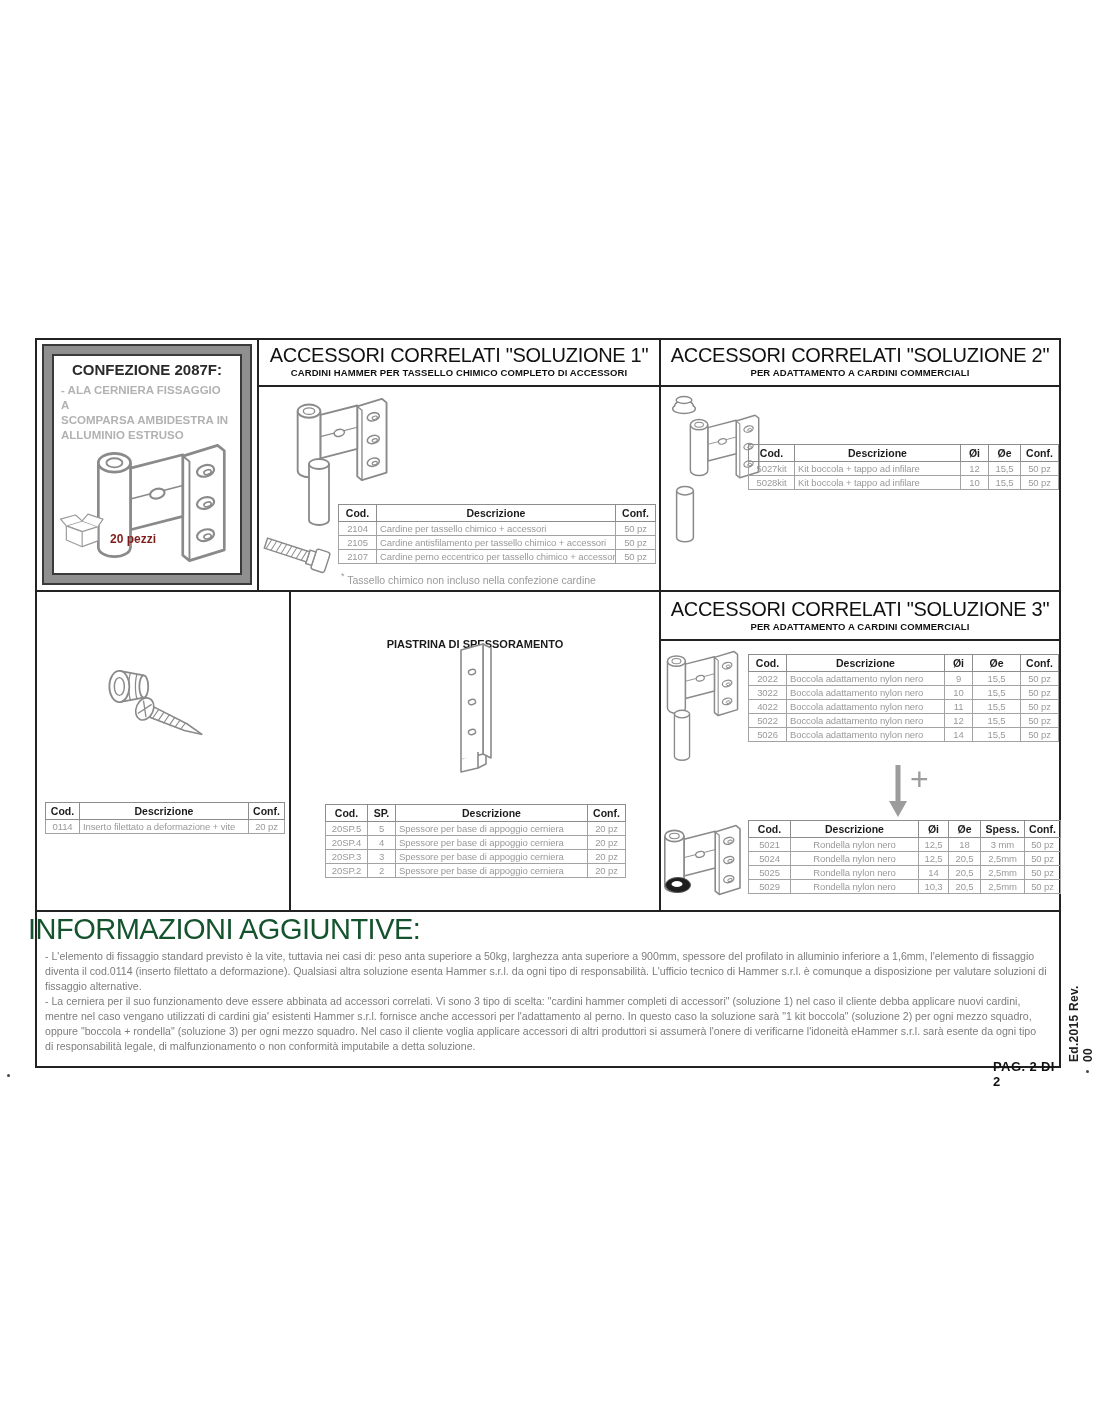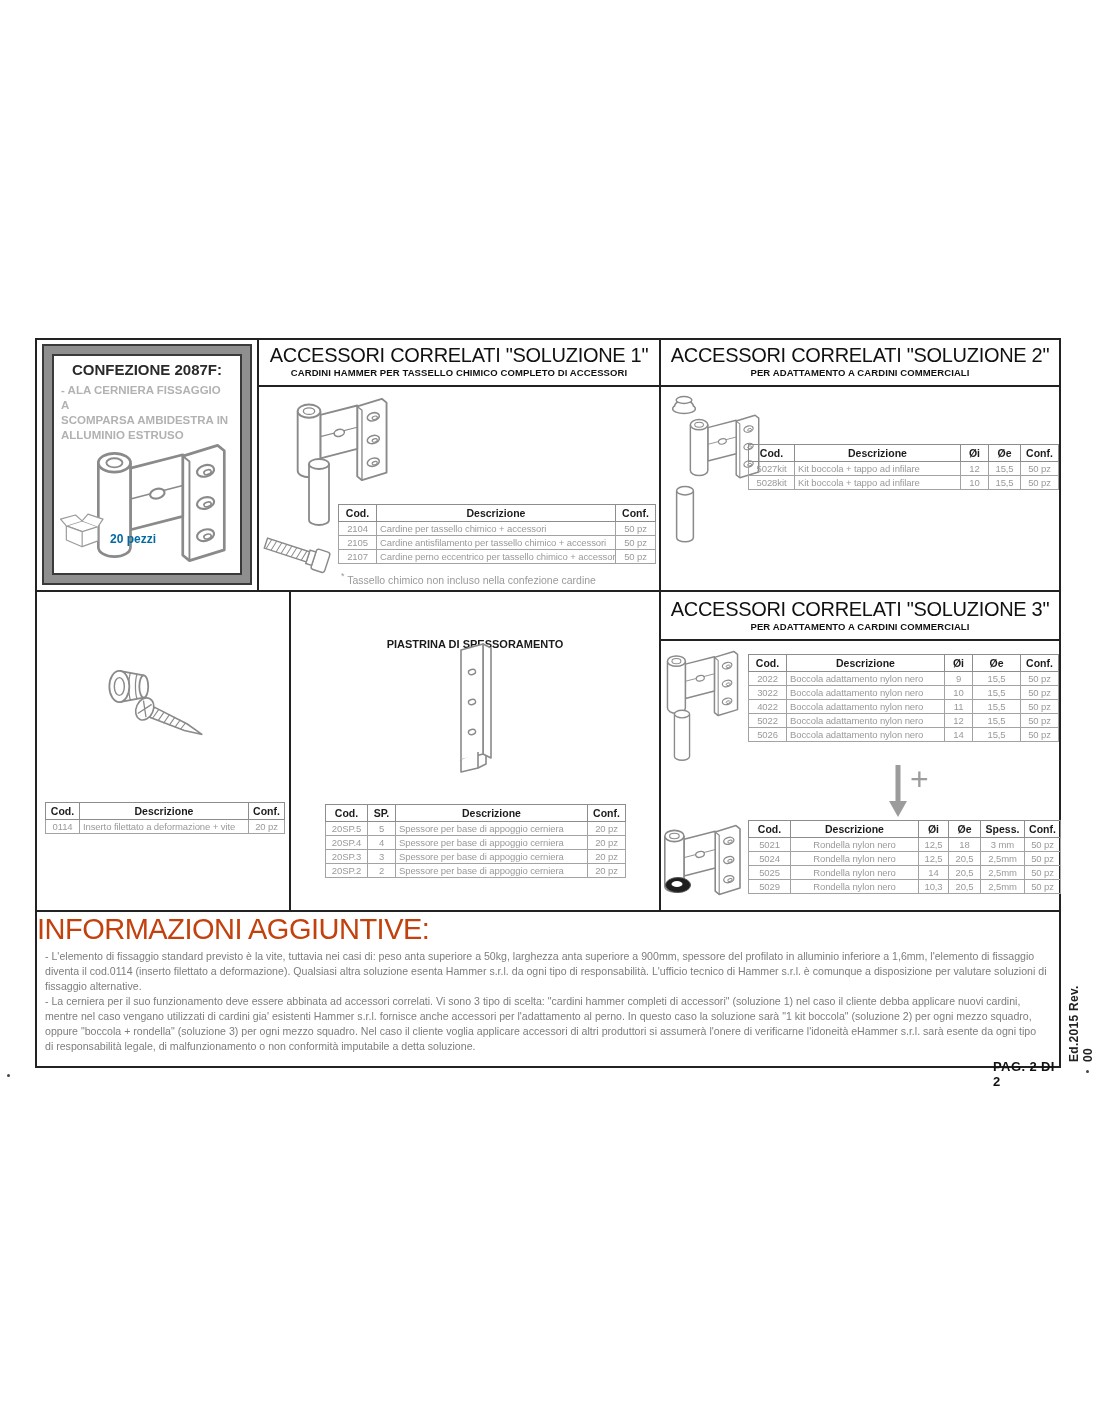--- a/index.html
+++ b/index.html
@@ -12,36 +12,36 @@
   #mainframe{left:35px;top:338px;width:1026px;height:730px;border:2px solid #222;}
   
   .sec-head{text-align:center;color:#111;}
   .sec-title{font-size:20px;letter-spacing:-0.3px;line-height:1.05;padding-top:5px;}
   .sec-sub{font-size:9.5px;font-weight:700;letter-spacing:0.1px;margin-top:1px;}
   
   #conf-frame{left:42px;top:344px;width:210px;height:241px;border:2px solid #3a3a3a;background:#8f8f8f;padding:8px;}
   #conf-inner{position:relative;width:100%;height:100%;border:2px solid #3a3a3a;background:#fff;box-sizing:border-box;font-weight:bold;}
   #conf-title{position:absolute;left:0;top:5px;width:100%;text-align:center;font-size:15px;color:#2a2a2a;}
   #conf-desc{position:absolute;left:7px;top:27px;width:170px;font-size:11.5px;line-height:1.3;color:#b2b2b2;}
-  #conf-qty{position:absolute;left:56px;top:176px;font-size:12px;color:#0369a1;}
+  #conf-qty{position:absolute;left:56px;top:176px;font-size:12px;color:#7f1d1d;}
   
   .panel-title{font-weight:700;font-size:11px;color:#1a1a1a;text-align:center;line-height:1.35;}
   
   .tbl{position:absolute;box-sizing:border-box;}
   table.t{border-collapse:collapse;table-layout:fixed;width:100%;padding-left:40px;}
   table.t th{border:1px solid #8d8d8d;font-size:10.5px;font-weight:700;color:#1c1c1c;
              padding:1px 3px;text-align:center;white-space:nowrap;overflow:hidden;height:14px;}
   table.t td{border:1px solid #a3a3a3;font-size:9.5px;color:#9a9a9a;letter-spacing:-0.1px;
              padding:0 3px;text-align:center;white-space:nowrap;overflow:hidden;height:13px;}
   table.t td.l{text-align:left;}
   
   #sol1-footnote{left:341px;top:571px;font-size:10.5px;color:#9a9a9a;}
   #sol1-footnote sup{font-size:9px;}
   
-  #info-title{left:37px;top:913px;font-size:29px;letter-spacing:-0.5px;color:#c2410c;}
+  #info-title{left:28px;top:913px;font-size:29px;letter-spacing:-0.5px;color:#14532d;}
   #info-text{left:45px;top:949px;width:1002px;font-size:10.6px;line-height:1.4;color:#7d7d7d;}
   #info-text p{margin:0 0 1px 0;}
   
   #edition-note{left:1068px;top:1062px;width:112px;font-size:12px;font-weight:700;color:#222;
                 line-height:1.15;transform:rotate(-90deg);transform-origin:0 0;letter-spacing:0.3px;}
   #page-note{left:993px;top:1060px;width:80px;font-size:13px;font-weight:700;color:#111;
              line-height:1.12;letter-spacing:0.4px;}
   .dot{position:absolute;width:3px;height:3px;border-radius:50%;background:#444;}
   .plus{font-size:32px;color:#9c9c9c;line-height:1;}
   svg.draw{position:absolute;overflow:visible;}

